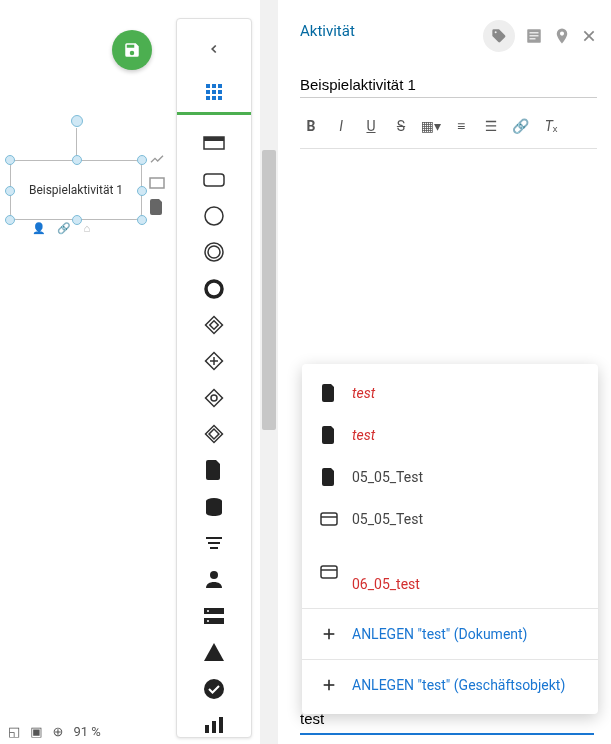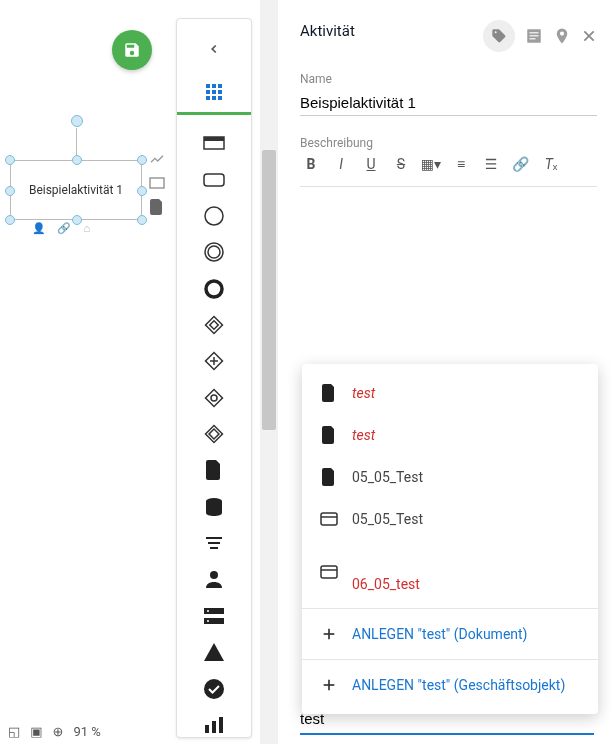--- a/index.html
+++ b/index.html
@@ -140,21 +140,21 @@
   }
   .panel {
     position: absolute;
     left: 280px; top: 0;
     width: 331px; height: 744px;
     background: #fff;
     padding: 20px 14px 0 20px;
   }
   .panel-header { display:flex; align-items:flex-start; justify-content:space-between; }
   .panel-title { font-size: 20px; color: #555; }
-  .panel-sub { font-size: 15px; color: #0f172a; margin-top:2px; }
+  .panel-sub { font-size: 15px; color: #0369a1; margin-top:2px; }
   .panel-tabs { display:flex; gap:10px; align-items:center; color:#9e9e9e; }
   .panel-tabs .circle { width:32px;height:32px;border-radius:50%;background:#eee;display:flex;align-items:center;justify-content:center;color:#888; }
   .field { margin-top: 20px; }
   .field-label { font-size: 12px; color: #888; margin-bottom: 4px; }
   .field-input {
     width: 100%; border:none; border-bottom:1px solid #ccc;
     font-size:15px; padding:4px 0;
     outline:none;
   }
   .toolbar { display:flex; gap:8px; color:#555; margin-top:6px; align-items:center; }
@@ -399,27 +399,25 @@
       <div>
           <svg width="16" height="16" viewBox="0 0 24 24" fill="none" stroke="#888" stroke-width="2.5">
             <line x1="5" y1="5" x2="19" y2="19"></line>
             <line x1="19" y1="5" x2="5" y2="19"></line>
           </svg>
         </div>
     </div>
   </div>
 
   <div class="field">
-    <div class="field-label">Name</div>
     <input class="field-input" value="Beispielaktivität 1" style="">
   </div>
 
 
   <div class="field">
-    <div class="field-label">Beschreibung</div>
     <div class="toolbar">
       <div><b>B</b></div>
       <div><i>I</i></div>
       <div><u>U</u></div>
       <div><s>S</s></div>
       <div>▦▾</div>
       <div>≡</div>
       <div>☰</div>
       <div>🔗</div>
       <div><i>T</i>ₓ</div>

